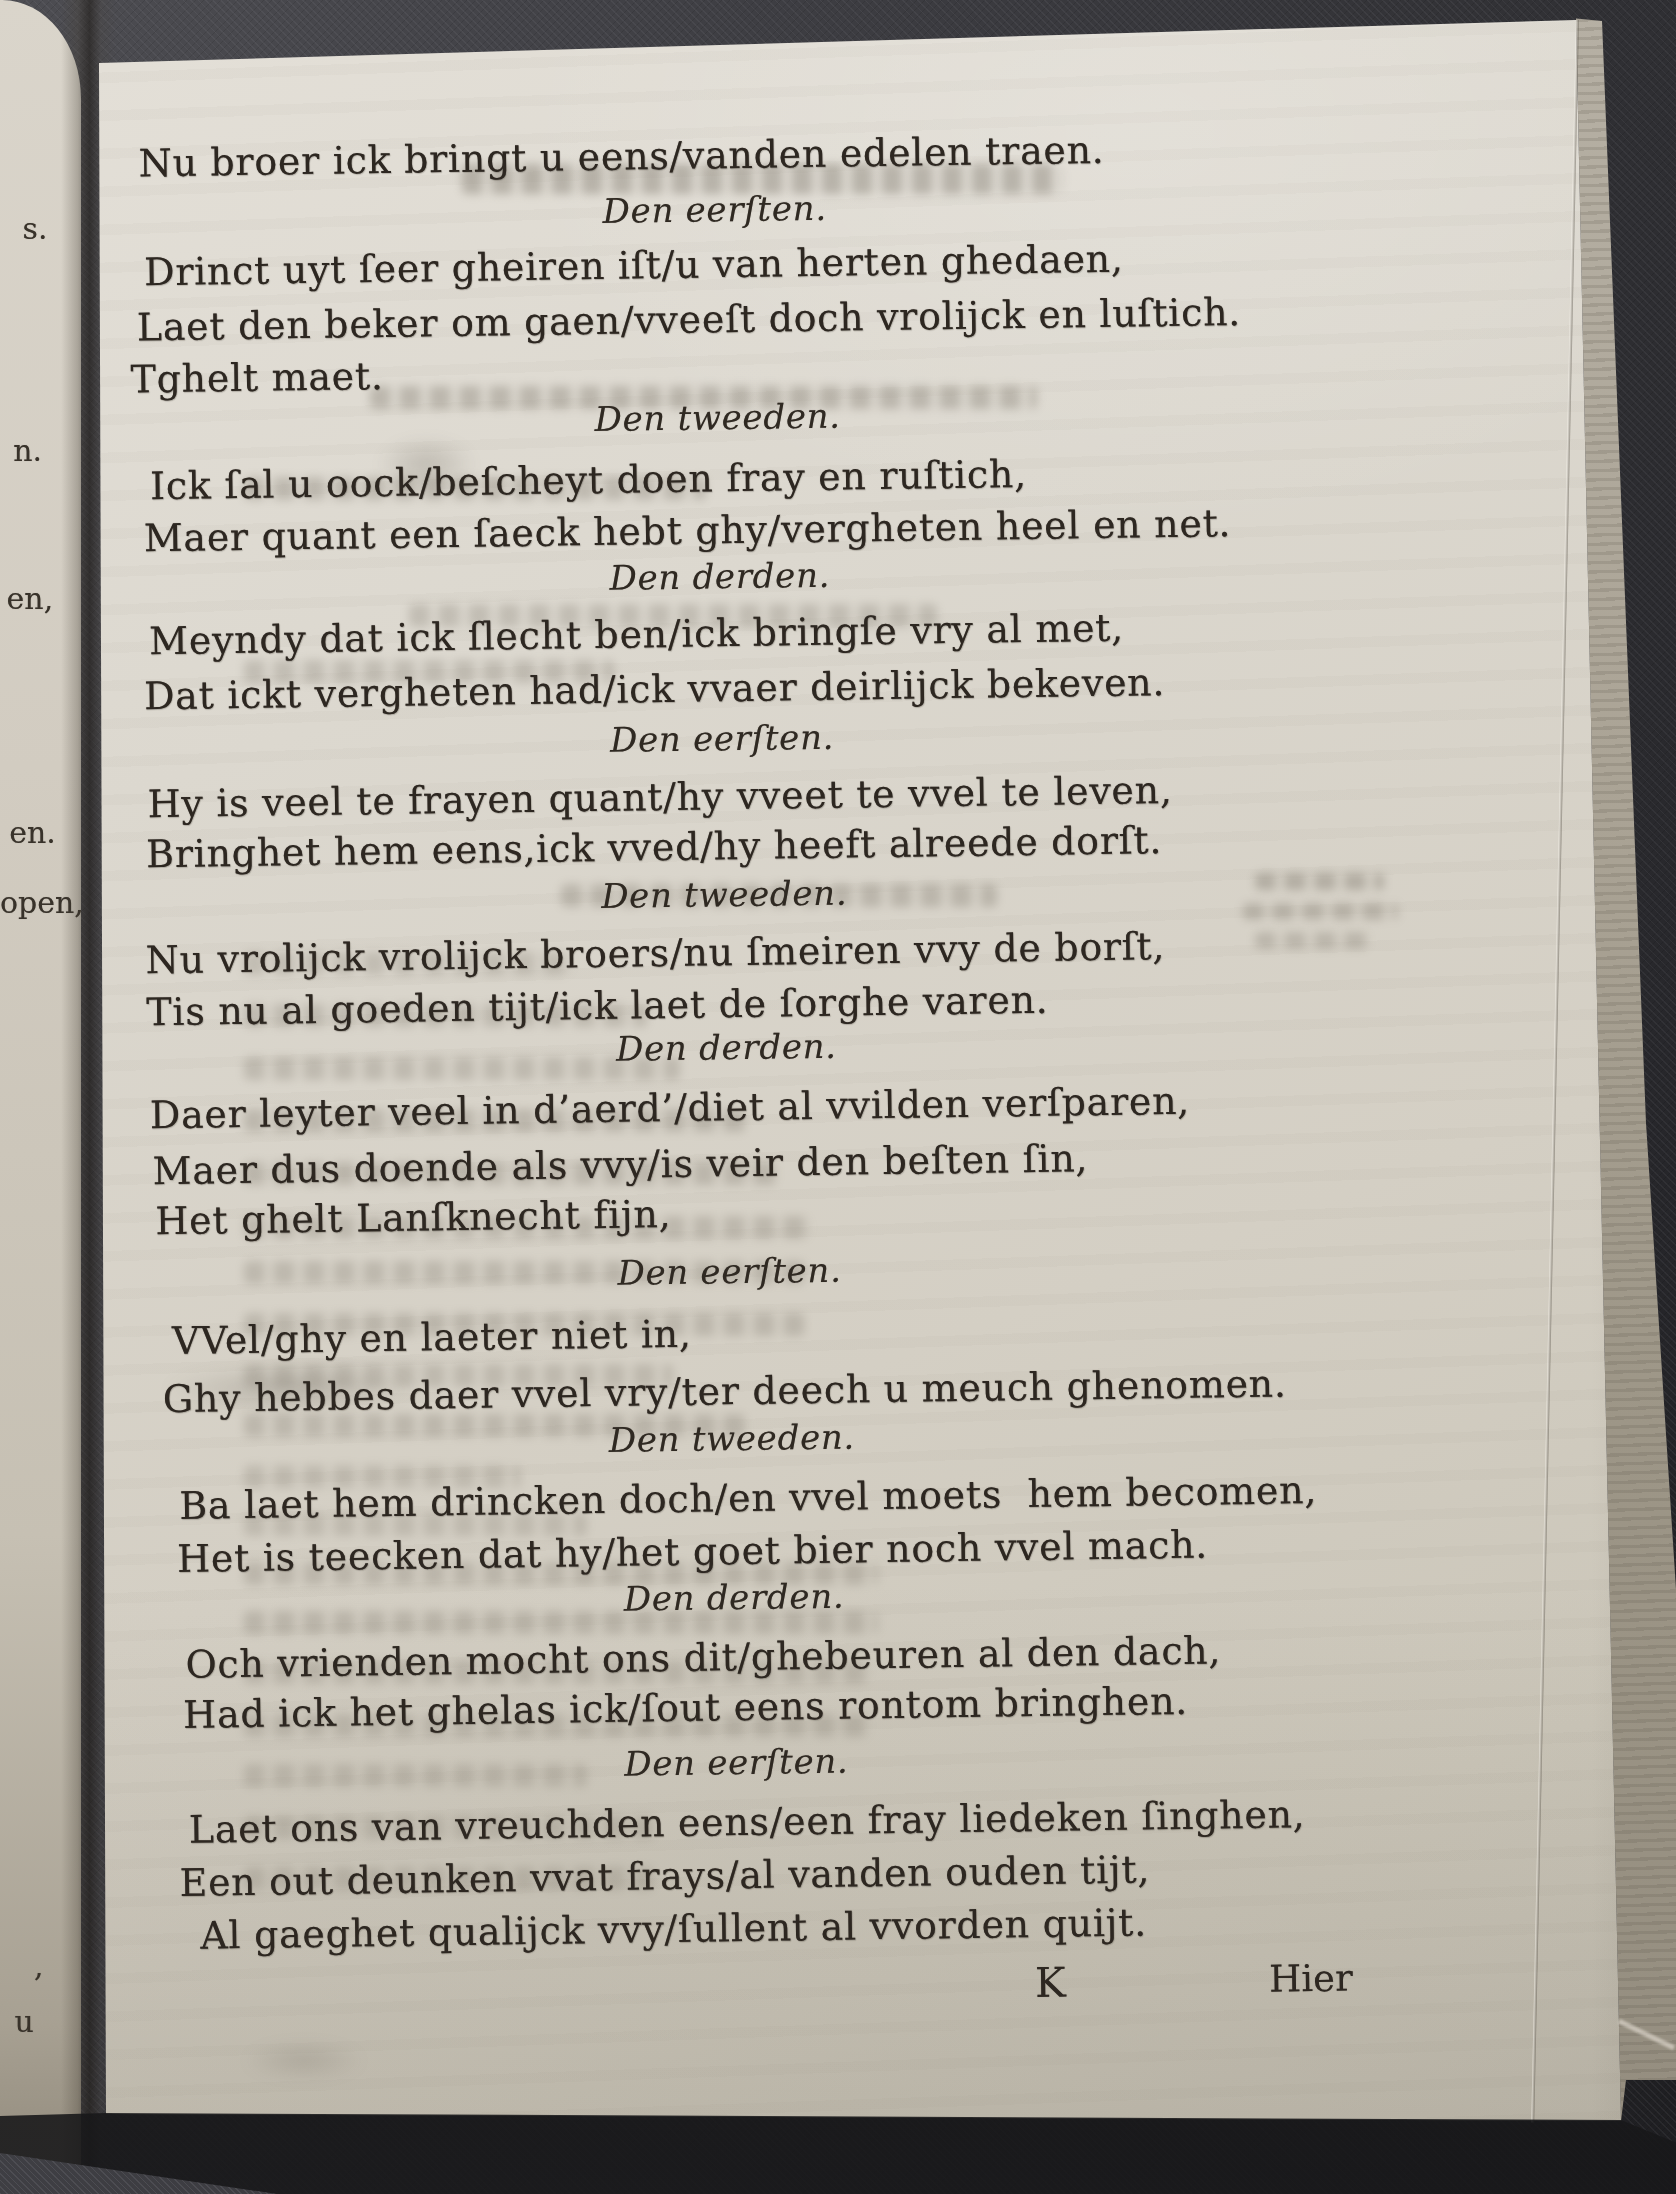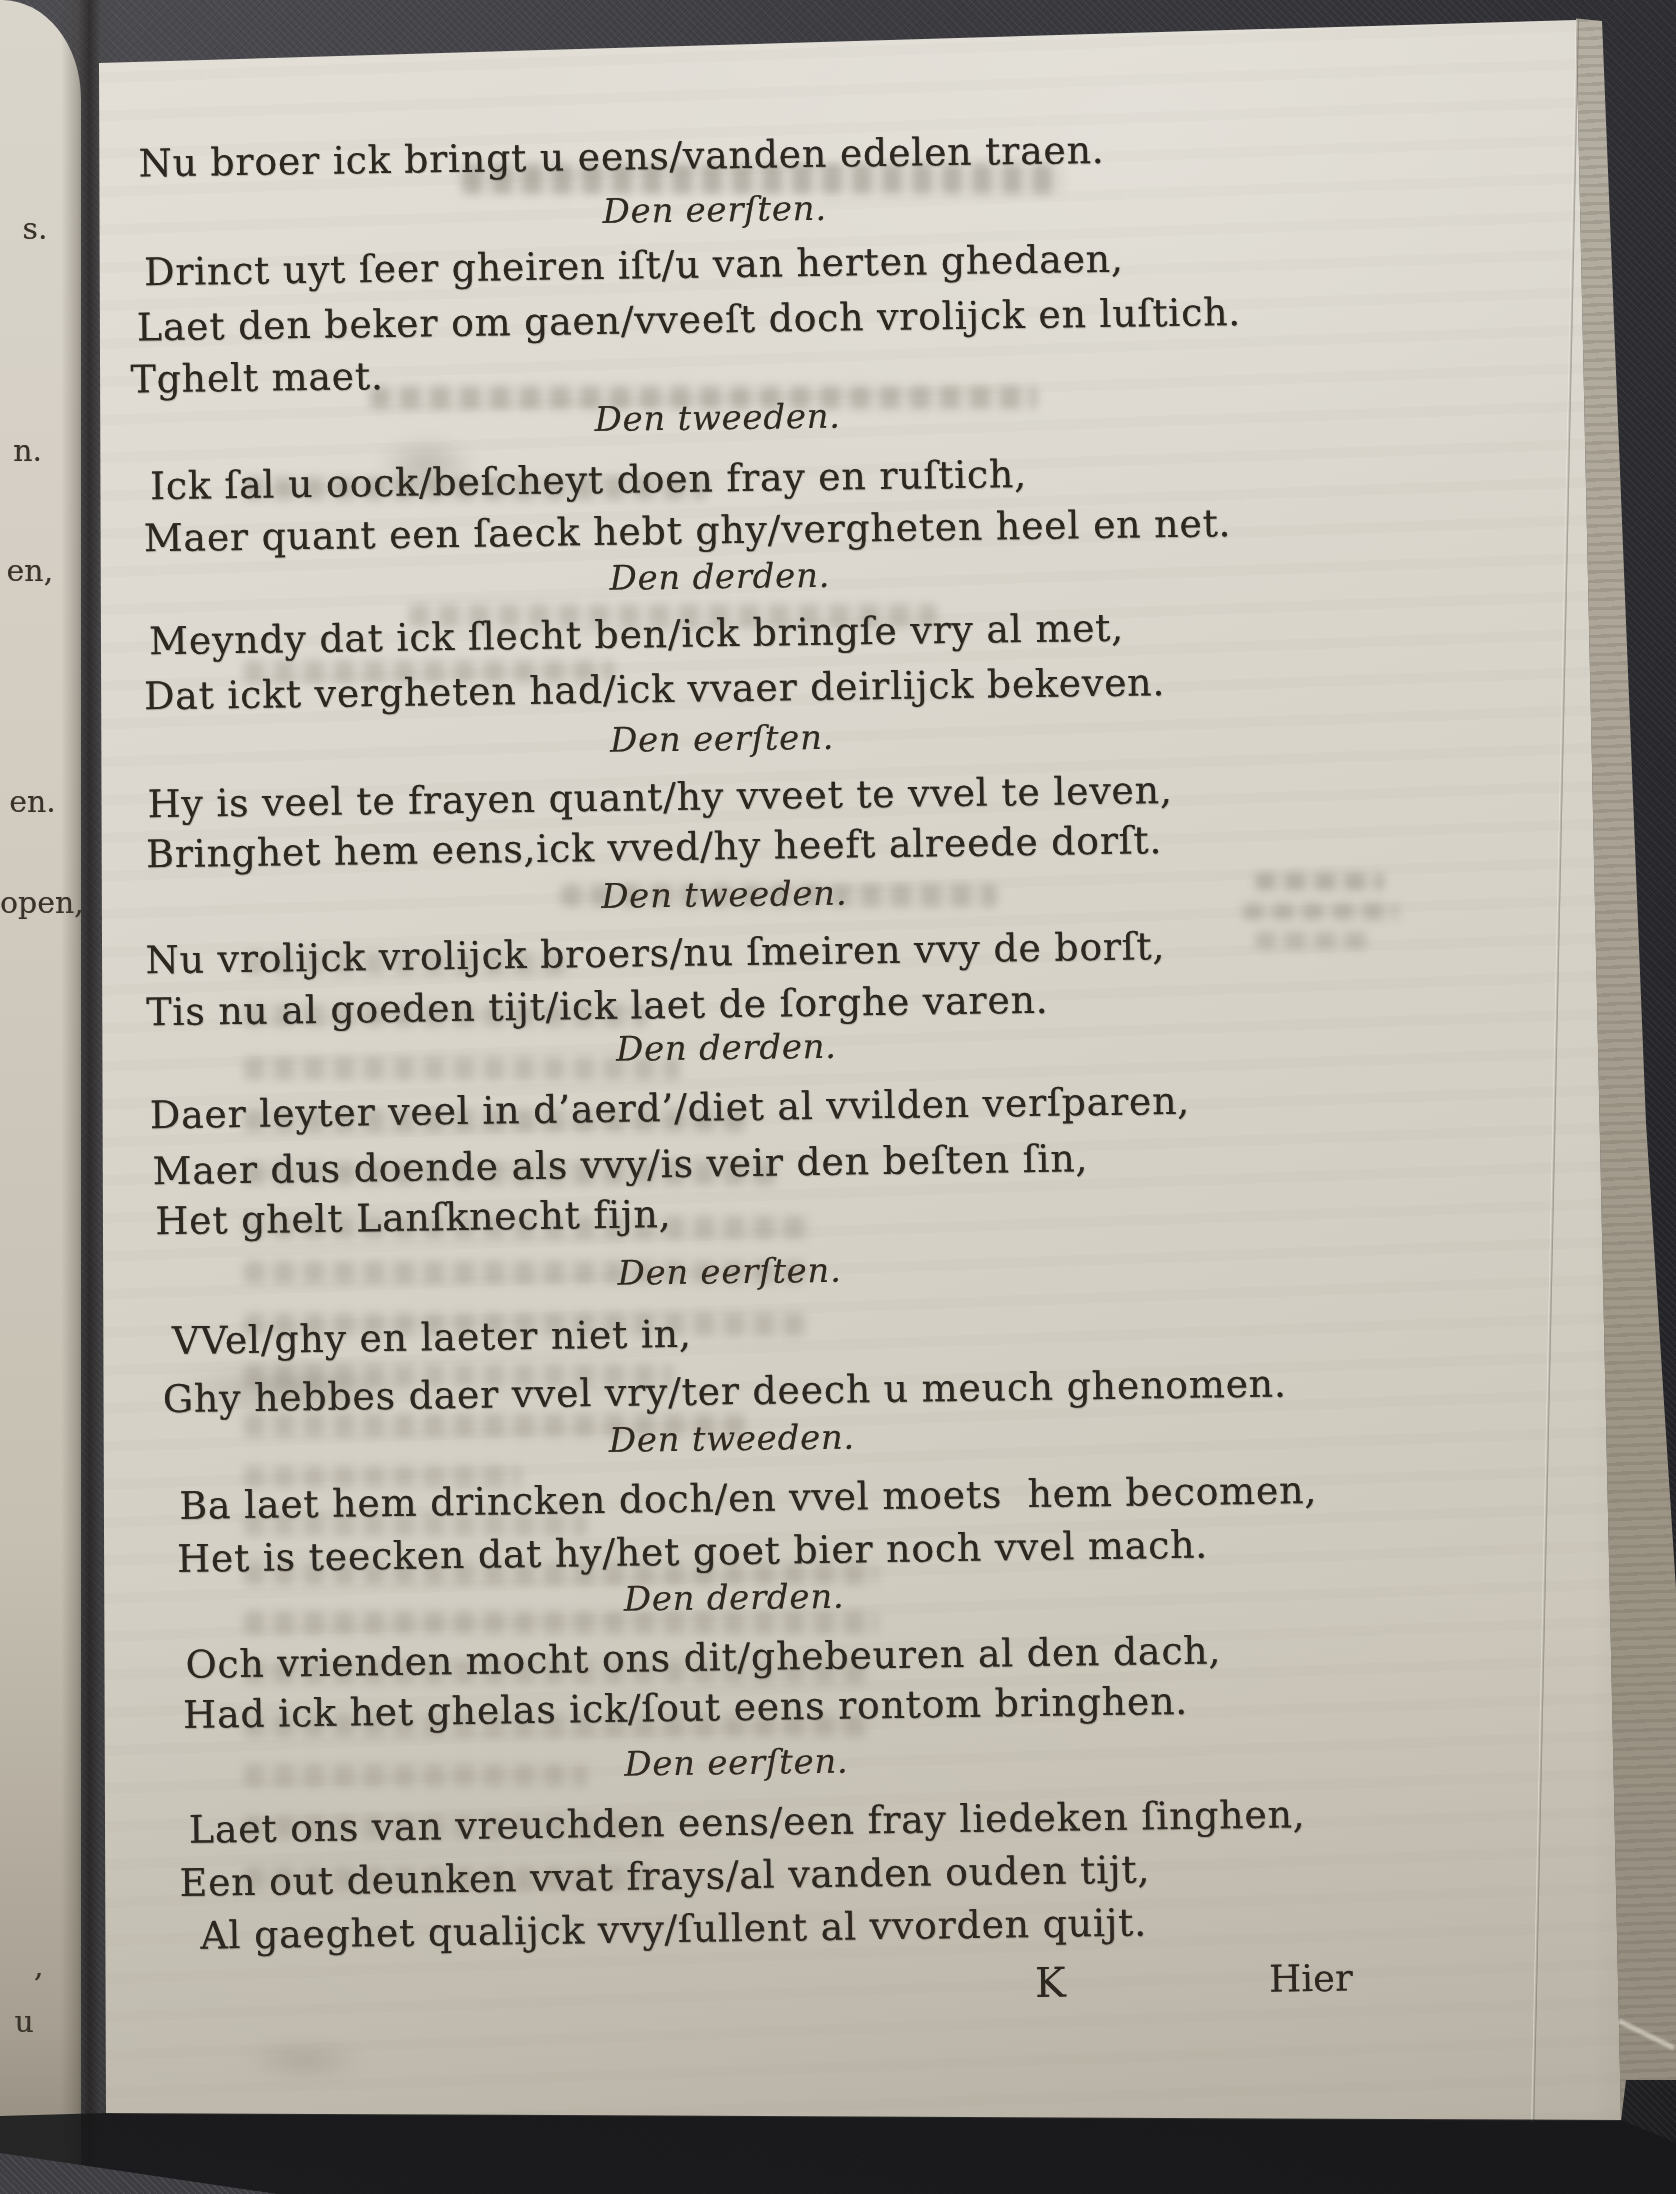--- a/index.html
+++ b/index.html
@@ -126,22 +126,22 @@
 </head>
 <body>
 
 <div id="canvas">
 
   <div class="fore-edge"></div>
 
   <div class="prev-page">
     <span class="prev-fragment" style="left:22.5px;top:211px;">s.</span>
     <span class="prev-fragment" style="left:13.2px;top:433px;">n.</span>
-    <span class="prev-fragment" style="left:6.6px;top:553px;">en,</span>
-    <span class="prev-fragment" style="left:9.2px;top:784px;">en.</span>
+    <span class="prev-fragment" style="left:6.6px;top:581px;">en,</span>
+    <span class="prev-fragment" style="left:9.2px;top:815px;">en.</span>
     <span class="prev-fragment" style="left:0px;top:885px;">open,</span>
     <span class="prev-fragment" style="left:34px;top:1948px;">,</span>
     <span class="prev-fragment" style="left:14.5px;top:2004px;">u</span>
   </div>
 
   <div class="crease"></div>
 
   <div class="page"></div>
   <div class="page-edge-line"></div>
 

